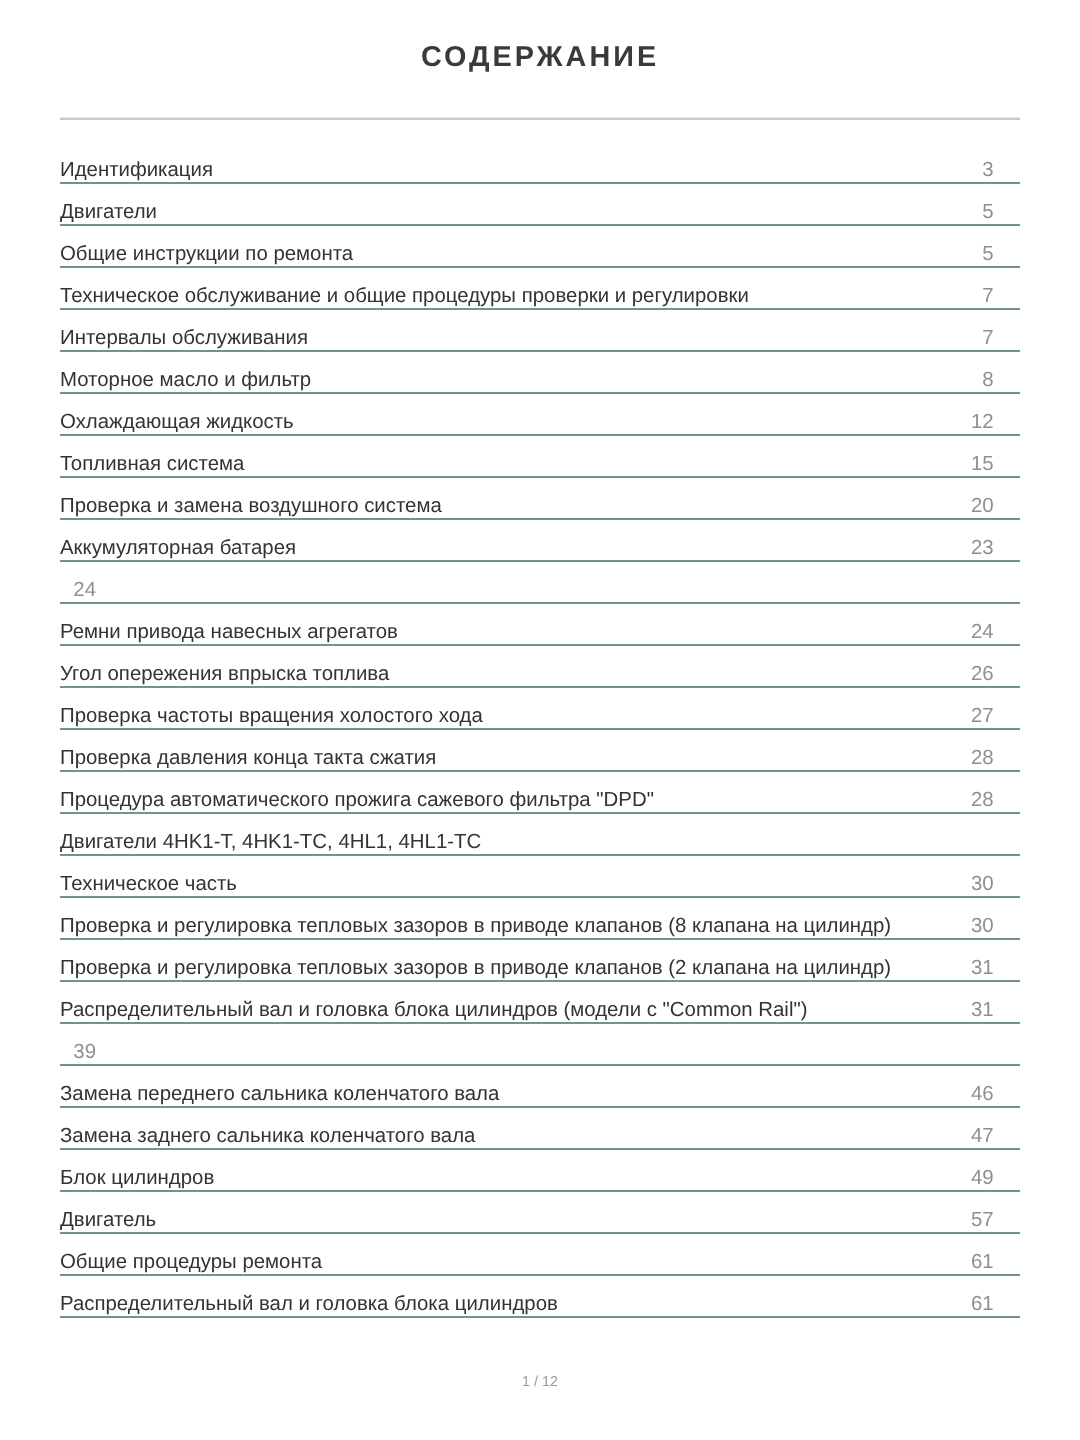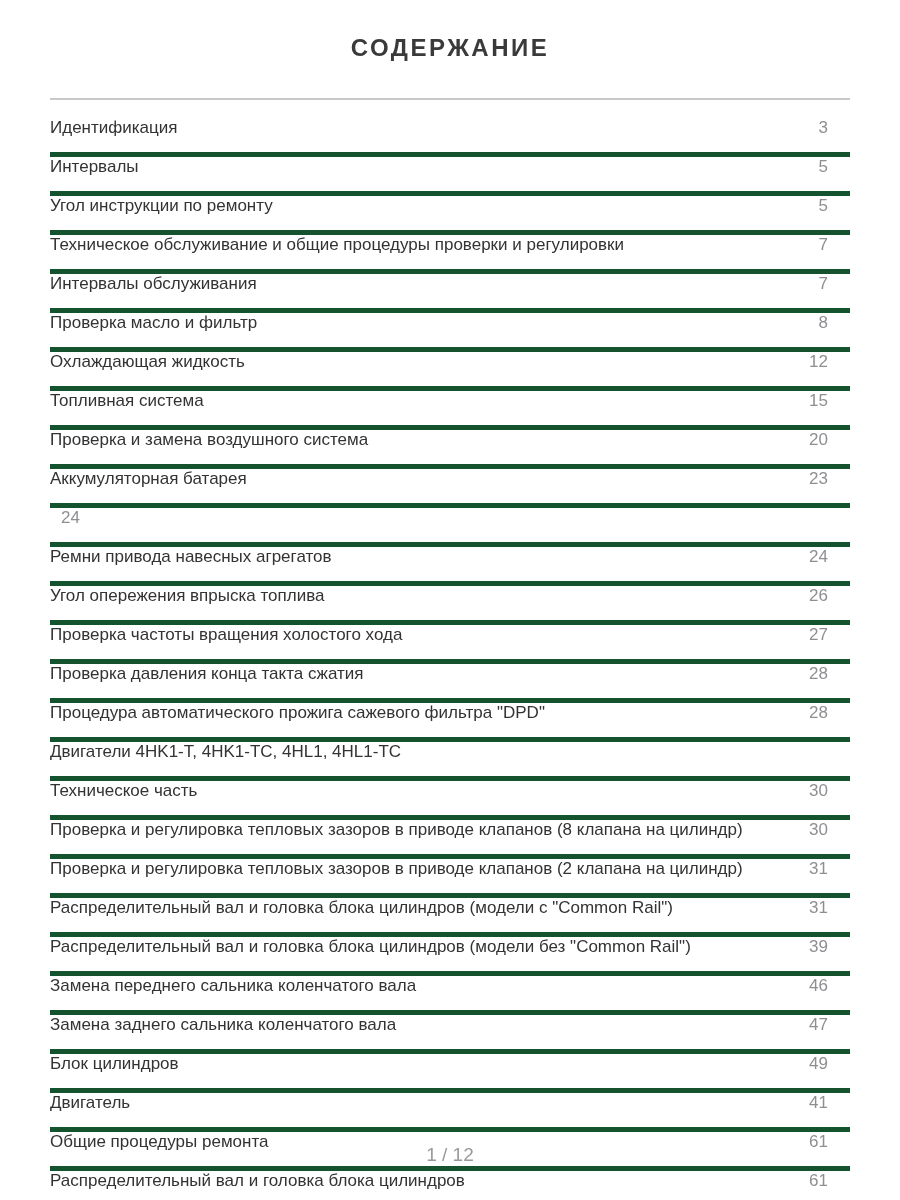--- a/index.html
+++ b/index.html
@@ -29,23 +29,23 @@
   .top-rule {
     border: none;
     border-top: 2px solid #c9c9c9;
     margin: 35px 0 0 0;
   }
   .toc-list {
     margin-top: 18px;
   }
   .toc-row {
     display: flex;
-    align-items: flex-start;
+    align-items: flex-end;
     height: 34px;
-    border-bottom: 5px solid #14532d;
+    border-bottom: 1px solid #14532d;
     cursor: pointer;
   }
   .toc-row-label {
     flex: 1 1 auto;
     font-size: 17px;
     color: #333333;
     white-space: nowrap;
     overflow: hidden;
   }
   .toc-row-num {
@@ -55,53 +55,53 @@
     padding-right: 22px;
     font-size: 17px;
     color: #8f8f93;
   }
   .pagination {
     position: absolute;
     left: 0;
     right: 0;
     top: 1144px;
     text-align: center;
-    font-size: 19px;
+    font-size: 12px;
     color: #9a9a9a;
   }
 </style>
 </head>
 <body>
 
 <div class="page">
   <h1 class="doc-title">СОДЕРЖАНИЕ</h1>
   <hr class="top-rule">
   <div class="toc-list">
       <div class="toc-row">
     <span class="toc-row-label">Идентификация</span>
     <span class="toc-row-num">3</span>
   </div>
       <div class="toc-row">
-    <span class="toc-row-label">Интервалы</span>
+    <span class="toc-row-label">Двигатели</span>
     <span class="toc-row-num">5</span>
   </div>
       <div class="toc-row">
-    <span class="toc-row-label">Угол инструкции по ремонту</span>
+    <span class="toc-row-label">Общие инструкции по ремонта</span>
     <span class="toc-row-num">5</span>
   </div>
       <div class="toc-row">
     <span class="toc-row-label">Техническое обслуживание и общие процедуры проверки и регулировки</span>
     <span class="toc-row-num">7</span>
   </div>
       <div class="toc-row">
     <span class="toc-row-label">Интервалы обслуживания</span>
     <span class="toc-row-num">7</span>
   </div>
       <div class="toc-row">
-    <span class="toc-row-label">Проверка масло и фильтр</span>
+    <span class="toc-row-label">Моторное масло и фильтр</span>
     <span class="toc-row-num">8</span>
   </div>
       <div class="toc-row">
     <span class="toc-row-label">Охлаждающая жидкость</span>
     <span class="toc-row-num">12</span>
   </div>
       <div class="toc-row">
     <span class="toc-row-label">Топливная система</span>
     <span class="toc-row-num">15</span>
   </div>
@@ -150,38 +150,37 @@
   </div>
       <div class="toc-row">
     <span class="toc-row-label">Проверка и регулировка тепловых зазоров в приводе клапанов (2 клапана на цилиндр)</span>
     <span class="toc-row-num">31</span>
   </div>
       <div class="toc-row">
     <span class="toc-row-label">Распределительный вал и головка блока цилиндров (модели с "Common Rail")</span>
     <span class="toc-row-num">31</span>
   </div>
       <div class="toc-row">
-    <span class="toc-row-label">Распределительный вал и головка блока цилиндров (модели без "Common Rail")</span>
     <span class="toc-row-num">39</span>
   </div>
       <div class="toc-row">
     <span class="toc-row-label">Замена переднего сальника коленчатого вала</span>
     <span class="toc-row-num">46</span>
   </div>
       <div class="toc-row">
     <span class="toc-row-label">Замена заднего сальника коленчатого вала</span>
     <span class="toc-row-num">47</span>
   </div>
       <div class="toc-row">
     <span class="toc-row-label">Блок цилиндров</span>
     <span class="toc-row-num">49</span>
   </div>
       <div class="toc-row">
     <span class="toc-row-label">Двигатель</span>
-    <span class="toc-row-num">41</span>
+    <span class="toc-row-num">57</span>
   </div>
       <div class="toc-row">
     <span class="toc-row-label">Общие процедуры ремонта</span>
     <span class="toc-row-num">61</span>
   </div>
       <div class="toc-row">
     <span class="toc-row-label">Распределительный вал и головка блока цилиндров</span>
     <span class="toc-row-num">61</span>
   </div>
     </div>

